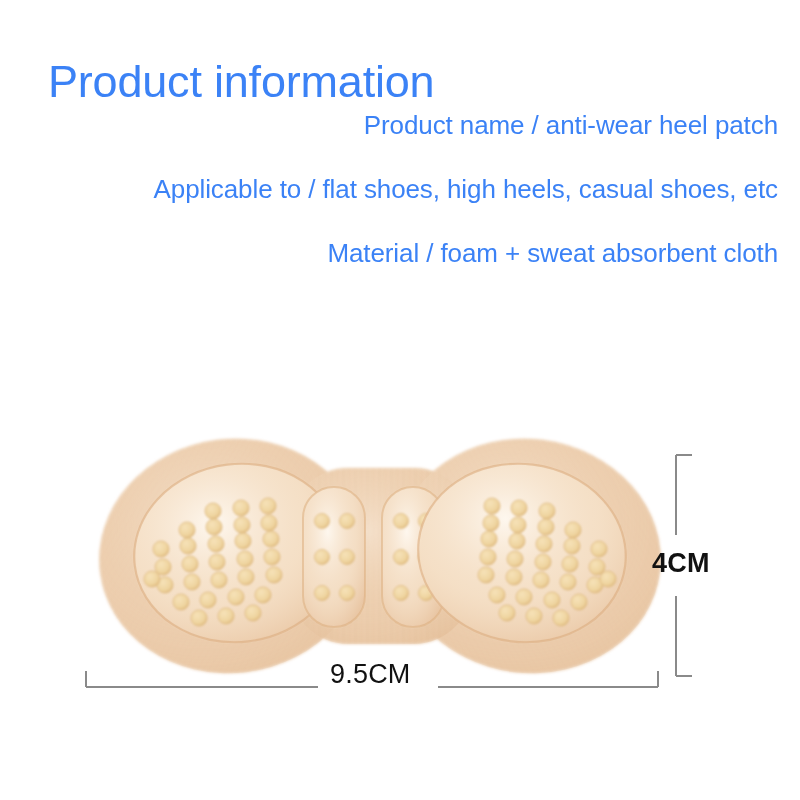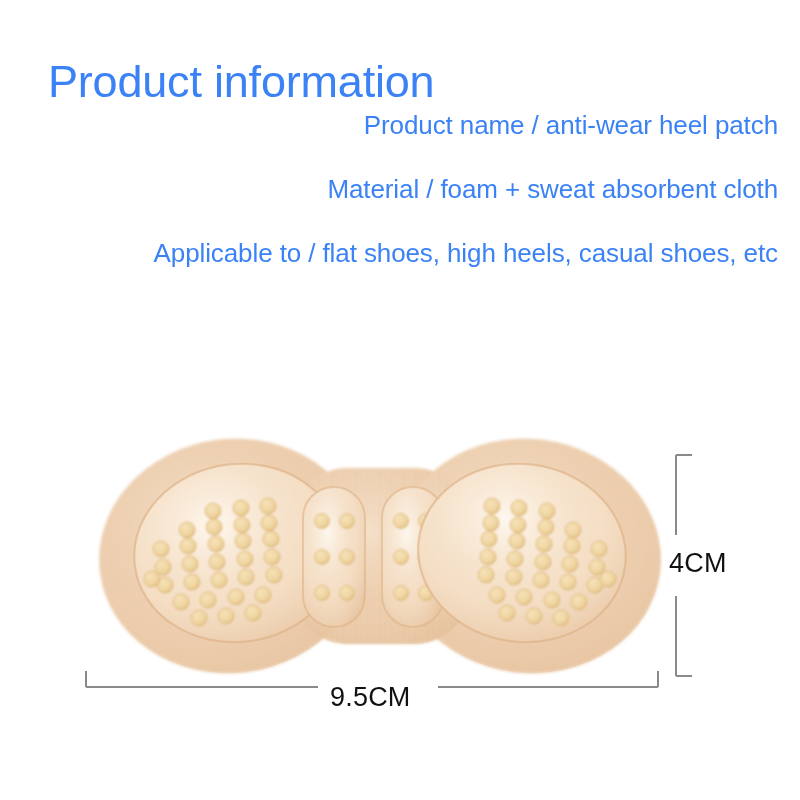--- a/index.html
+++ b/index.html
@@ -55,38 +55,39 @@
 
   .dim-label {
     position: absolute;
     font-size: 27px;
     line-height: 27px;
     color: #111111;
     letter-spacing: 0.2px;
     white-space: nowrap;
   }
   #dim-height-label {
-    left: 669px;
+    left: 652px;
     top: 550px;
+    font-weight: bold;
   }
   #dim-width-label {
     left: 330px;
-    top: 684px;
+    top: 661px;
     text-align: right;
   }
 </style>
 </head>
 <body>
 
 <h1 id="page-title">Product information</h1>
 
 <div id="spec-list">
   <div class="spec-line">Product name / anti-wear heel patch</div>
+  <div class="spec-line">Applicable to / flat shoes, high heels, casual shoes, etc</div>
   <div class="spec-line">Material / foam + sweat absorbent cloth</div>
-  <div class="spec-line">Applicable to / flat shoes, high heels, casual shoes, etc</div>
 </div>
 
 <svg id="product-figure" viewBox="0 0 800 800">
   <defs>
 
     <pattern id="ribVert" width="3" height="8" patternUnits="userSpaceOnUse">
       <rect width="3" height="8" fill="#f8e6d0"></rect>
       <rect x="0" y="0" width="1.15" height="8" fill="#eac9a5" opacity="0.75"></rect>
     </pattern>
 

